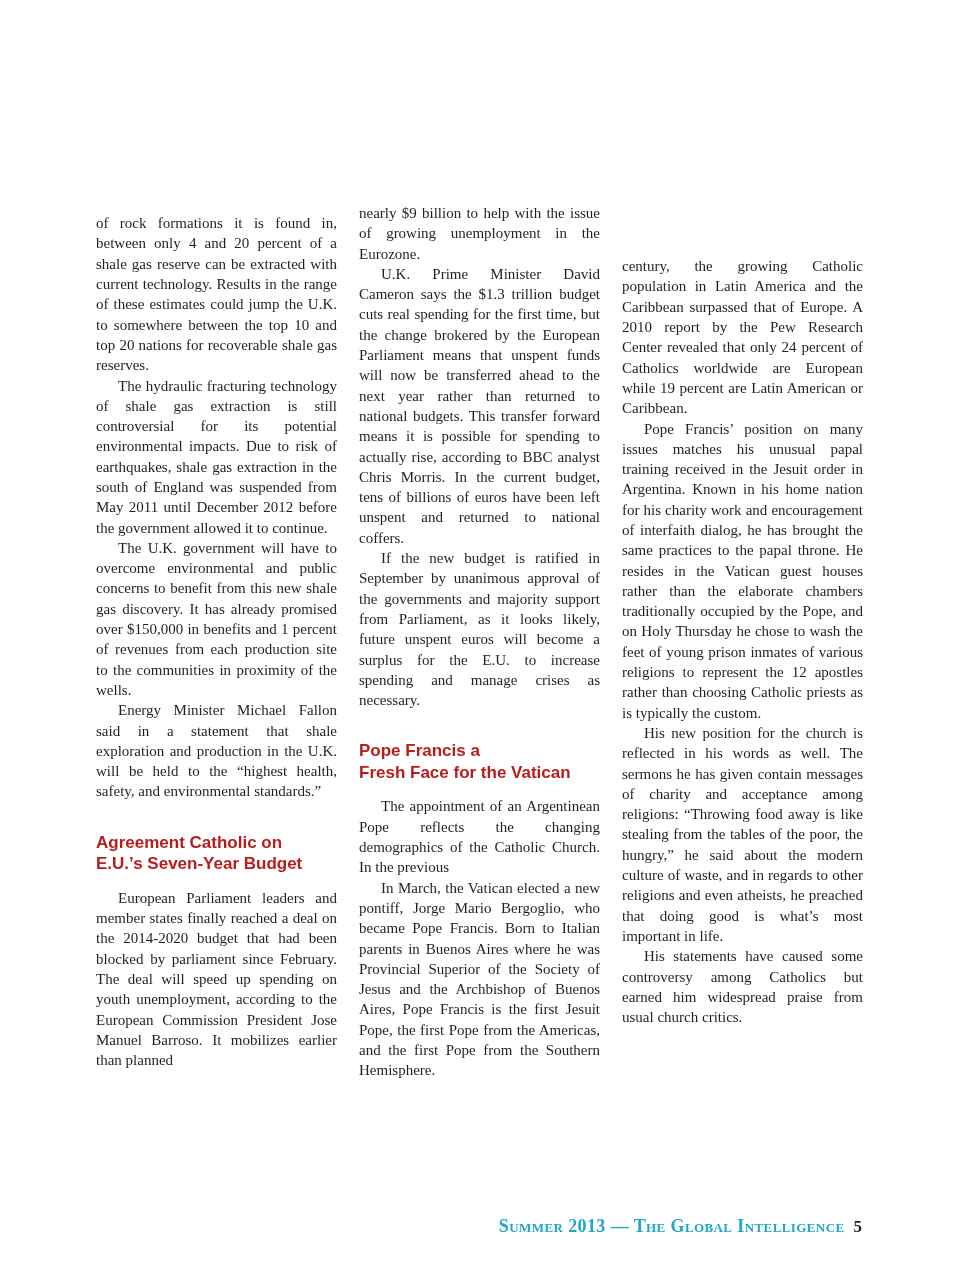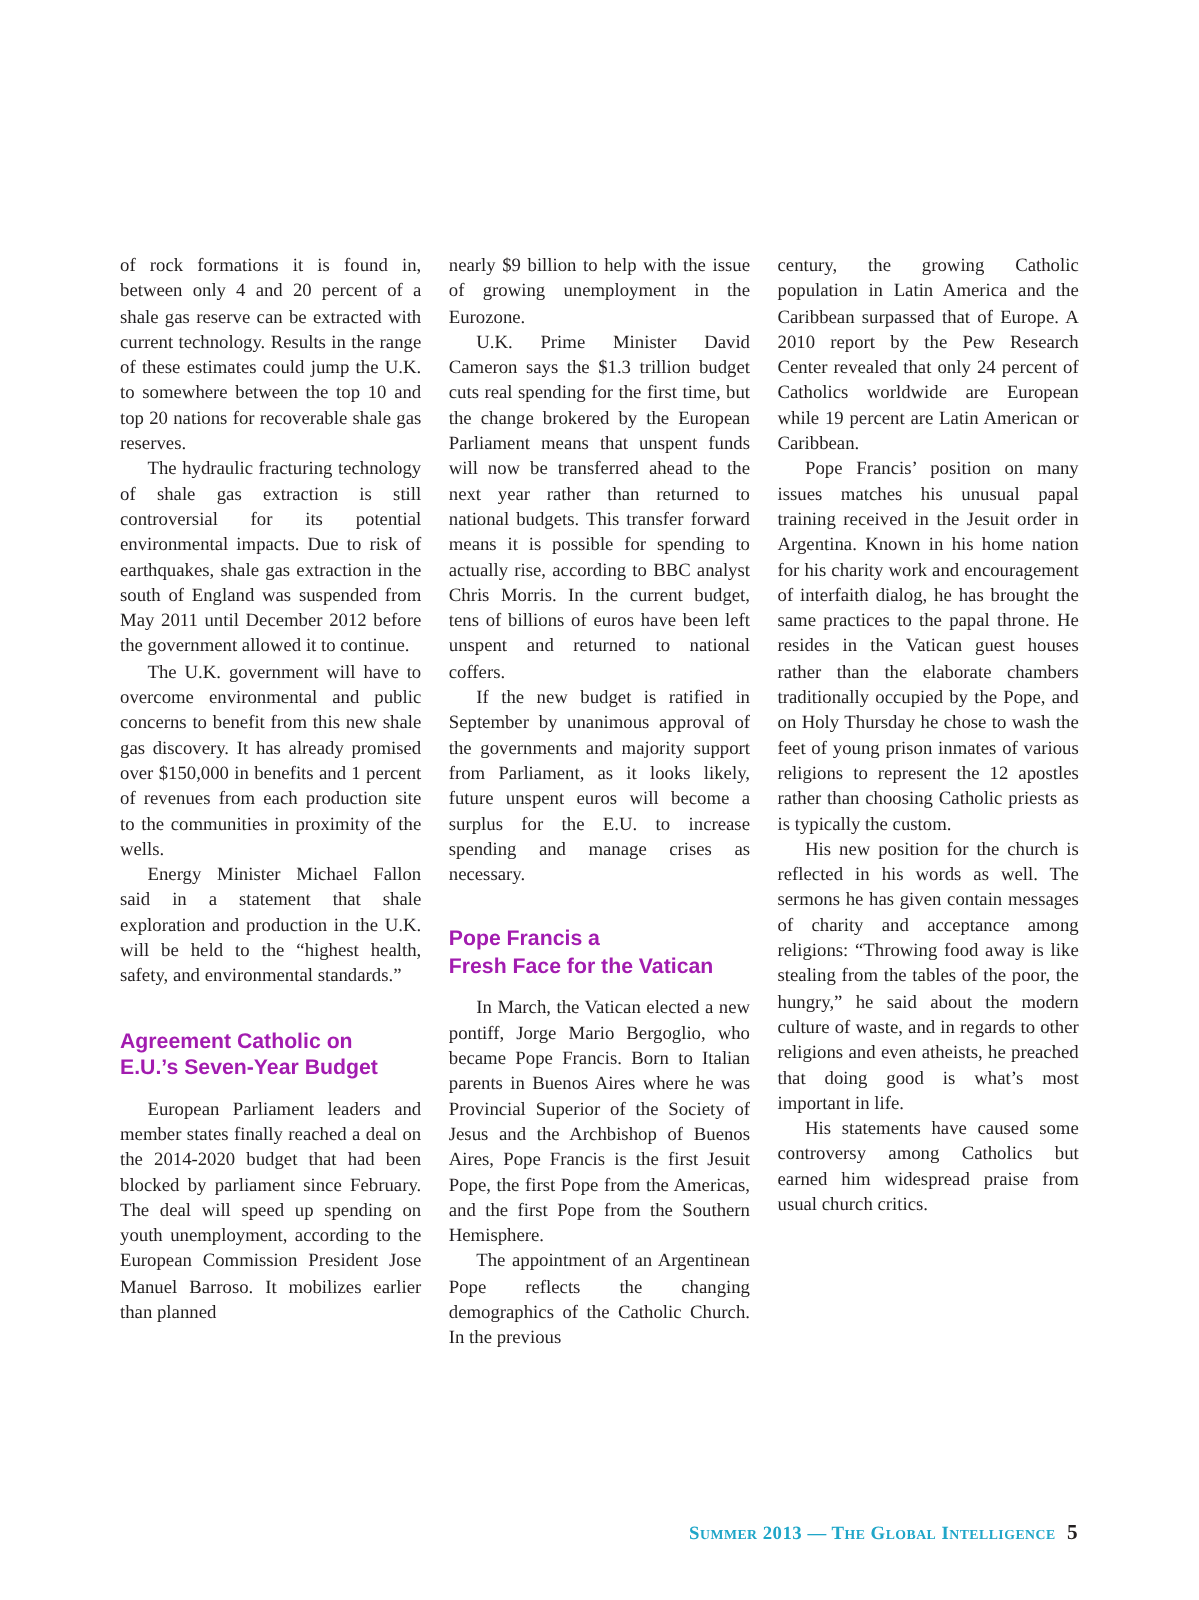--- a/index.html
+++ b/index.html
@@ -14,20 +14,21 @@
     overflow: hidden;
     font-family: "Liberation Serif", serif;
   }
   .content {
     position: absolute;
     left: 96px;
     top: 203px;
     width: 767px;
     display: flex;
     gap: 22px;
+    align-items: center;
   }
   .col {
     width: 241px;
     flex: 0 0 241px;
   }
   .body-para {
     margin: 0;
     font-size: 15px;
     line-height: 20.3px;
     color: #231f20;
@@ -37,35 +38,35 @@
     -webkit-hyphens: auto;
   }
   .body-para.no-indent {
     text-indent: 0;
   }
   .section-heading {
     font-family: "Liberation Sans", sans-serif;
     font-weight: bold;
     font-size: 17px;
     line-height: 21.5px;
-    color: #a21caf;
+    color: #b91c1c;
     margin: 30px 0 13px 0;
     white-space: pre-line;
   }
   .page-footer {
     position: absolute;
     right: 97px;
     top: 1216px;
     text-align: right;
     white-space: nowrap;
   }
   .footer-issue {
     font-variant: small-caps;
     font-weight: bold;
-    font-size: 15px;
+    font-size: 18px;
     letter-spacing: 0.4px;
     color: #1fa6c8;
   }
   .footer-page {
     font-weight: bold;
     font-size: 17px;
     color: #231f20;
     margin-left: 9px;
   }
 </style>
@@ -85,22 +86,22 @@
 E.U.’s Seven-Year Budget</h2>
       <p class="body-para">European Parliament leaders and member states finally reached a deal on the 2014-2020 budget that had been blocked by parliament since February. The deal will speed up spending on youth unemployment, according to the European Commission President Jose Manuel Barroso. It mobilizes earlier than planned</p>
     </section>
 
     <section class="col">
       <p class="body-para no-indent">nearly $9 billion to help with the issue of growing unemployment in the Eurozone.</p>
       <p class="body-para">U.K. Prime Minister David Cameron says the $1.3 trillion budget cuts real spending for the first time, but the change brokered by the European Parliament means that unspent funds will now be transferred ahead to the next year rather than returned to national budgets. This transfer forward means it is possible for spending to actually rise, according to BBC analyst Chris Morris. In the current budget, tens of billions of euros have been left unspent and returned to national coffers.</p>
       <p class="body-para">If the new budget is ratified in September by unanimous approval of the governments and majority support from Parliament, as it looks likely, future unspent euros will become a surplus for the E.U. to increase spending and manage crises as necessary.</p>
       <h2 class="section-heading">Pope Francis a
 Fresh Face for the Vatican</h2>
+      <p class="body-para">The appointment of an Argentinean Pope reflects the changing demographics of the Catholic Church. In the previous</p>
       <p class="body-para">In March, the Vatican elected a new pontiff, Jorge Mario Bergoglio, who became Pope Francis. Born to Italian parents in Buenos Aires where he was Provincial Superior of the Society of Jesus and the Archbishop of Buenos Aires, Pope Francis is the first Jesuit Pope, the first Pope from the Americas, and the first Pope from the Southern Hemisphere.</p>
-      <p class="body-para">The appointment of an Argentinean Pope reflects the changing demographics of the Catholic Church. In the previous</p>
     </section>
 
     <section class="col">
       <p class="body-para no-indent">century, the growing Catholic population in Latin America and the Caribbean surpassed that of Europe. A 2010 report by the Pew Research Center revealed that only 24 percent of Catholics worldwide are European while 19 percent are Latin American or Caribbean.</p>
       <p class="body-para">Pope Francis’ position on many issues matches his unusual papal training received in the Jesuit order in Argentina. Known in his home nation for his charity work and encouragement of interfaith dialog, he has brought the same practices to the papal throne. He resides in the Vatican guest houses rather than the elaborate chambers traditionally occupied by the Pope, and on Holy Thursday he chose to wash the feet of young prison inmates of various religions to represent the 12 apostles rather than choosing Catholic priests as is typically the custom.</p>
       <p class="body-para">His new position for the church is reflected in his words as well. The sermons he has given contain messages of charity and acceptance among religions: “Throwing food away is like stealing from the tables of the poor, the hungry,” he said about the modern culture of waste, and in regards to other religions and even atheists, he preached that doing good is what’s most important in life.</p>
       <p class="body-para">His statements have caused some controversy among Catholics but earned him widespread praise from usual church critics.</p>
     </section>
 
   </main>

